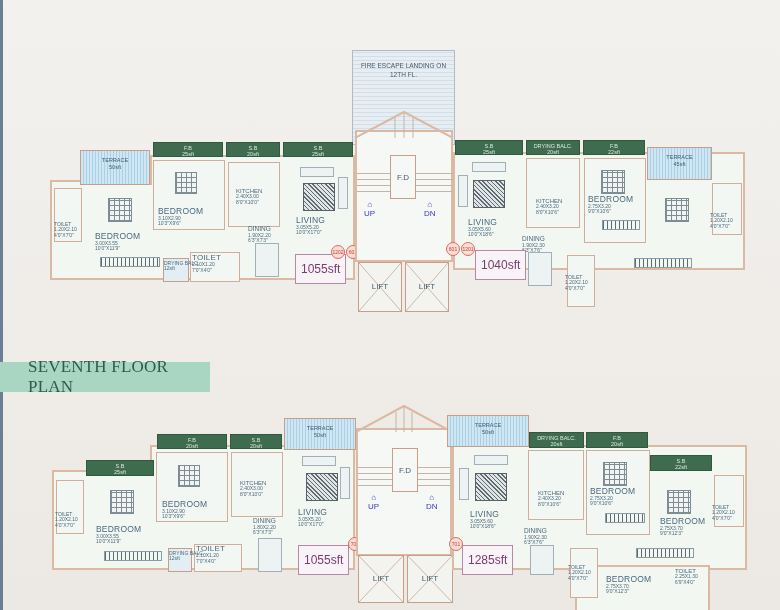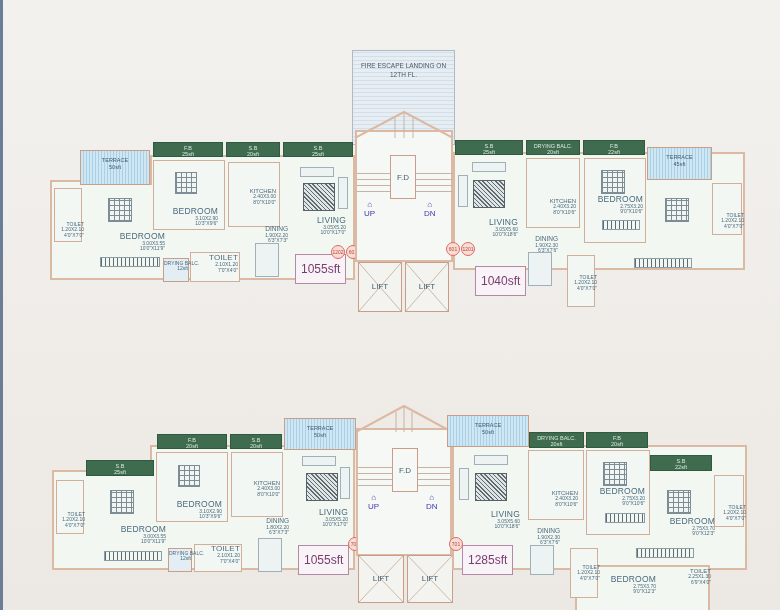--- a/index.html
+++ b/index.html
@@ -7,21 +7,21 @@
   body{background:#eeebe6;font-family:"Liberation Sans",sans-serif;position:relative}
   .page{position:absolute;left:0;top:0;width:780px;height:610px;background:linear-gradient(180deg,#f3f1ee 0%,#ece9e4 100%)}
   .edge{position:absolute;left:0;top:0;width:3px;height:610px;background:#6a7f95}
   .banner{position:absolute;height:30px;background:#a8d6c3;display:flex;align-items:center;padding-left:28px}
   .banner span{font-family:"Liberation Serif",serif;color:#2f5b4a;font-size:17px;letter-spacing:0.2px}
   .plan{position:absolute}
   .wall{position:absolute;border:2px solid #dcb9a3;background:#f2f7f2}
   .room{position:absolute;background:#f2f7f4;border:1.5px solid #d2ae98}
   .green{position:absolute;background:#3f6b4f;border:1px solid #2f5a40;color:#d9e9de;font-size:5.5px;text-align:center;line-height:6px;padding-top:2px}
   .terrace{position:absolute;background:repeating-linear-gradient(90deg,#cfe7f2 0 2px,#a9d0e6 2px 3px);border:1.5px solid #c99e88;color:#425a70;font-size:5.5px;text-align:center;padding-top:6px;line-height:7px}
-  .lbl{position:absolute;color:#4b6a7d;text-align:right;white-space:nowrap;line-height:1.05}
+  .lbl{position:absolute;color:#4b6a7d;text-align:left;white-space:nowrap;line-height:1.05}
   .lbl .n{font-size:8.5px;letter-spacing:0.2px}
   .lbl .d{font-size:5px}
   .area{position:absolute;border:1px solid #b589a6;background:#f7f3f7;color:#7a3c6e;font-size:12px;padding:7px 5px}
   .unit{position:absolute;width:14px;height:14px;border-radius:50%;border:1px solid #df6b5e;background:#f8dcd6;color:#c1483c;font-size:5px;display:flex;align-items:center;justify-content:center}
   .core{position:absolute;border:2px solid #dcb9a3;background:#f6f8f5}
   .lift{position:absolute;border:1.5px solid #c99e88;background:#f3f4ef}
   .lift svg{position:absolute;left:0;top:0;width:100%;height:100%}
   .lift span{position:absolute;left:0;right:0;top:40%;text-align:center;font-size:8px;color:#3e5e71}
   .fd{position:absolute;border:1.5px solid #c99e88;background:#f6f8f5;color:#3e5e71;font-size:8px;display:flex;align-items:center;justify-content:center}
   .updn{position:absolute;color:#3b3bb3;font-size:8px;text-align:center}
@@ -204,25 +204,28 @@
       <div class="d">1.20X2.10</div>
       <div class="d">4'0"X7'0"</div>
     </div>
     <div class="room" style="left:567px;top:255px;width:28px;height:52px"></div>
     <div class="lbl" style="left:565px;top:275px;width:32px">
       <div class="d">TOILET</div>
       <div class="d">1.20X2.10</div>
       <div class="d">4'0"X7'0"</div>
     </div>
 
-    <div class="area" style="left:475px;top:266px">1040sft</div>
+    <div class="area" style="left:475px;top:250px">1040sft</div>
     <div class="unit" style="left:446px;top:242px">601</div>
     <div class="unit" style="left:461px;top:242px">1201</div>
   </div>
 
+  <div class="banner" style="left:0;top:362px;width:210px">
+    <span>SEVENTH FLOOR PLAN</span>
+  </div>
 
   <div class="plan" style="left:0;top:0;width:780px;height:610px">
     <div class="wall" style="left:52px;top:470px;width:303px;height:100px"></div>
     <div class="wall" style="left:150px;top:445px;width:205px;height:30px;border-bottom:none"></div>
 
     <div class="green" style="left:86px;top:460px;width:68px;height:16px">
       <span>S.B</span><br><span>25sft</span>
     </div>
     <div class="green" style="left:157px;top:434px;width:70px;height:15px">
       <span>F.B</span><br><span>20sft</span>

